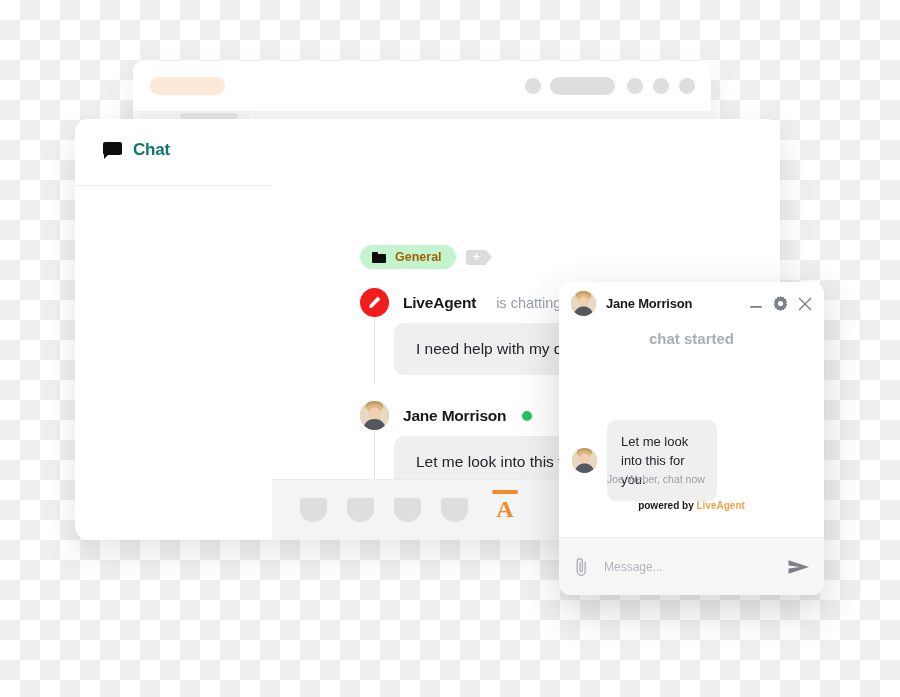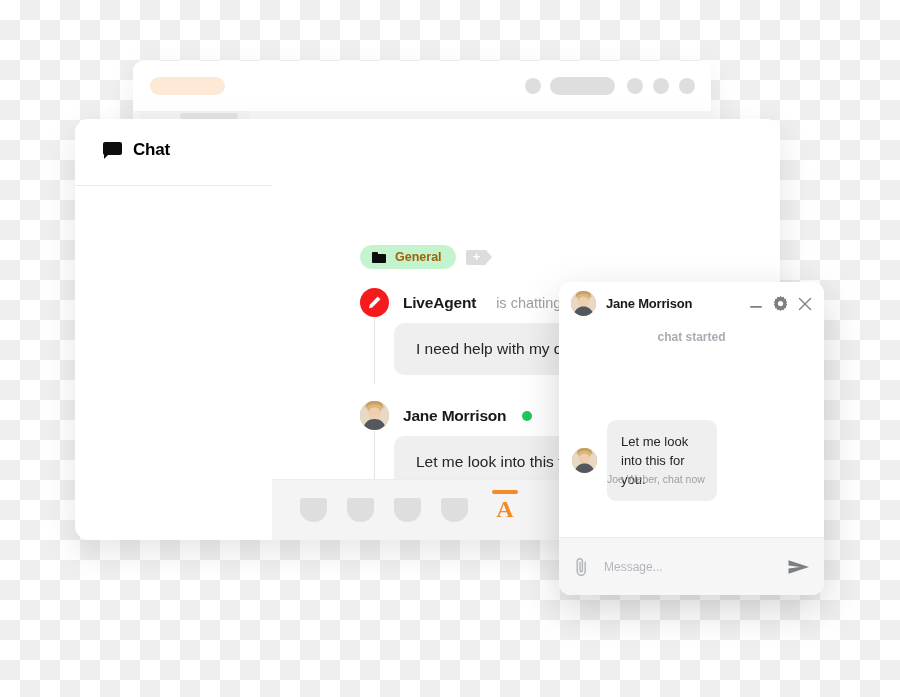--- a/index.html
+++ b/index.html
@@ -118,21 +118,21 @@
     position: absolute;
     left: 28px;
     top: 21px;
     display: flex;
     align-items: center;
     gap: 11px;
   }
   #chat-nav-label {
     font-size: 17px;
     font-weight: bold;
-    color: #000000;
+    color: #0f766e;
     letter-spacing: -0.2px;
   }
   .bubble-icon {
     width: 19px; height: 16px;
     position: relative;
   }
   .bubble-icon .body {
     position: absolute;
     left: 0; top: 0;
     width: 19px; height: 13px;
@@ -397,21 +397,21 @@
     left: 0; top: 43px;
     width: 100%;
     height: 212px;
     background: #ffffff;
   }
   #chat-started {
     position: absolute;
     left: 0; top: 5px;
     width: 100%;
     text-align: center;
-    font-size: 12px;
+    font-size: 15px;
     color: #a9adb4;
     font-weight: bold;
   }
   #widget-bubble-customer {
     position: absolute;
     right: 13px;
     top: 24px;
     width: 150px;
     background: #fae2cb;
     border-radius: 9px;
@@ -641,20 +641,24 @@
           <circle cx="14.5" cy="12.5" r="6.2" fill="#f0cfae"></circle>
           <path d="M3 29 C4 21 9 18 14.5 18 C20 18 25 21 26 29 Z" fill="#53585f"></path>
           <path d="M5.5 8 C5 2 10 -1 14.5 -1 C19 -1 24 2 23.5 8 C22 4.5 18 3.2 14.5 3.2 C11 3.2 7 4.5 5.5 8 Z" fill="#c9a063"></path>
         </svg>
       </span>
       <span id="widget-bubble-agent">Let me look into this for you.</span>
     </div>
 
     <div id="widget-meta">Joe Weber, chat now</div>
 
+    <div id="widget-brand">
+      <span class="pb">powered by</span>
+      <span class="la">LiveAgent</span>
+    </div>
   </div>
 
   <div id="widget-footer">
     <span class="w-icon">
       <svg width="17" height="20" viewBox="0 0 17 20">
         <path d="M12.2 5.2 L12.2 13.8 C12.2 16.4 10.4 18.4 8.2 18.4 C6 18.4 4.2 16.4 4.2 13.8 L4.2 4.6 C4.2 3 5.3 1.7 6.8 1.7 C8.3 1.7 9.4 3 9.4 4.6 L9.4 13.4 C9.4 14.1 8.9 14.7 8.2 14.7 C7.5 14.7 7 14.1 7 13.4 L7 5.6" fill="none" stroke="#b2b6bc" stroke-width="1.5" stroke-linecap="round"></path>
       </svg>
     </span>
     <input id="widget-input" type="text" placeholder="Message..." style="">
     <span class="w-icon">

